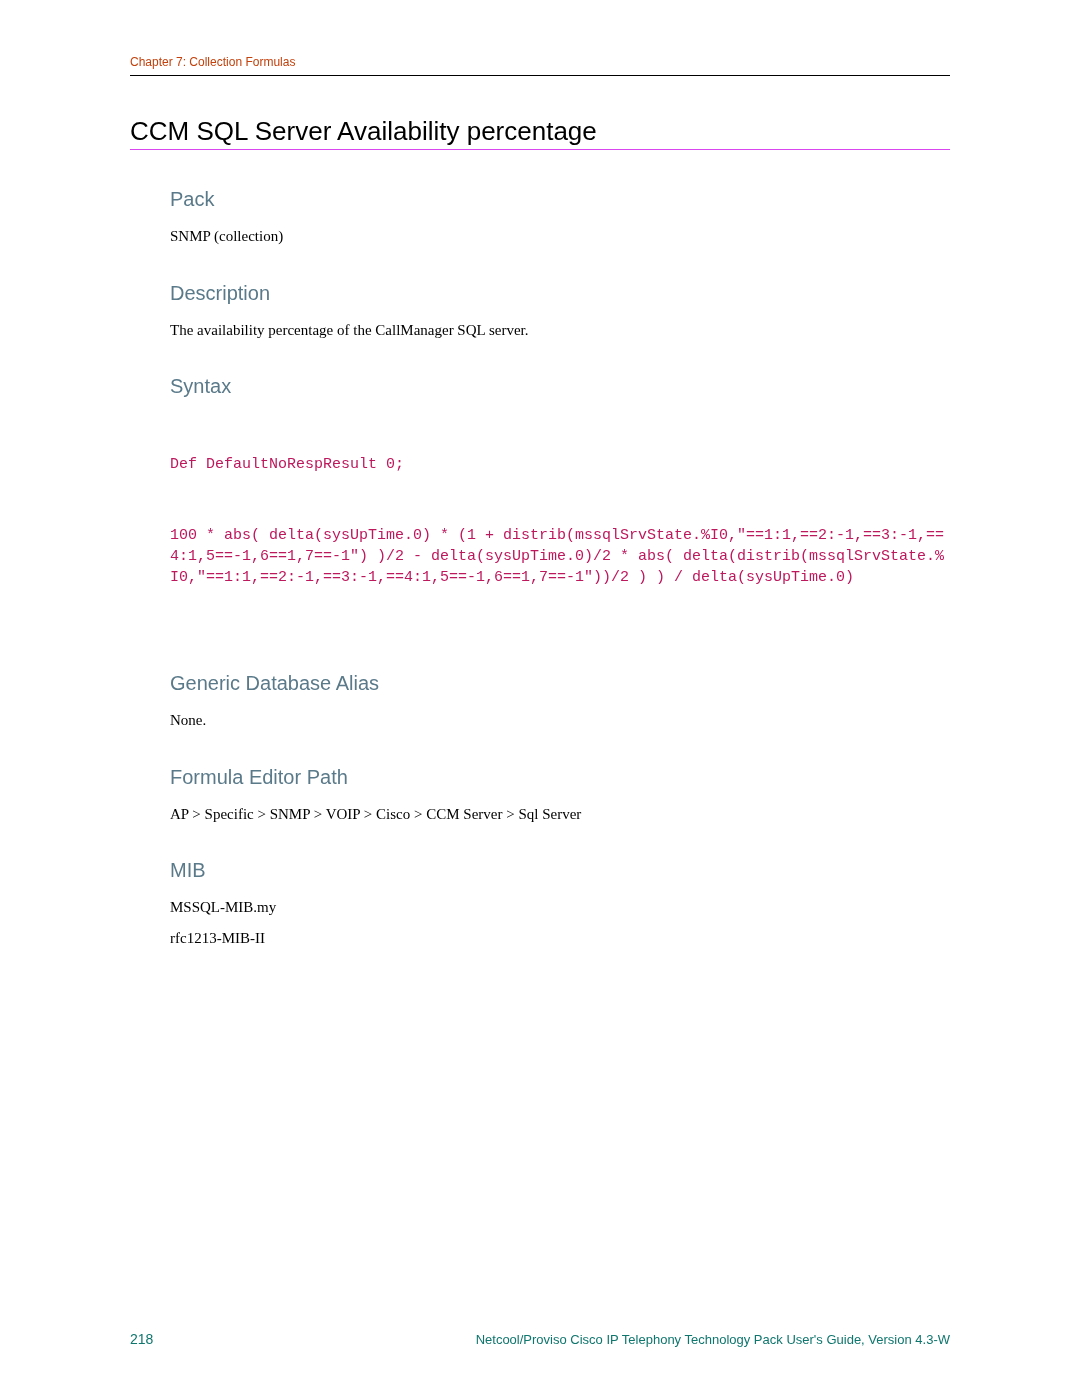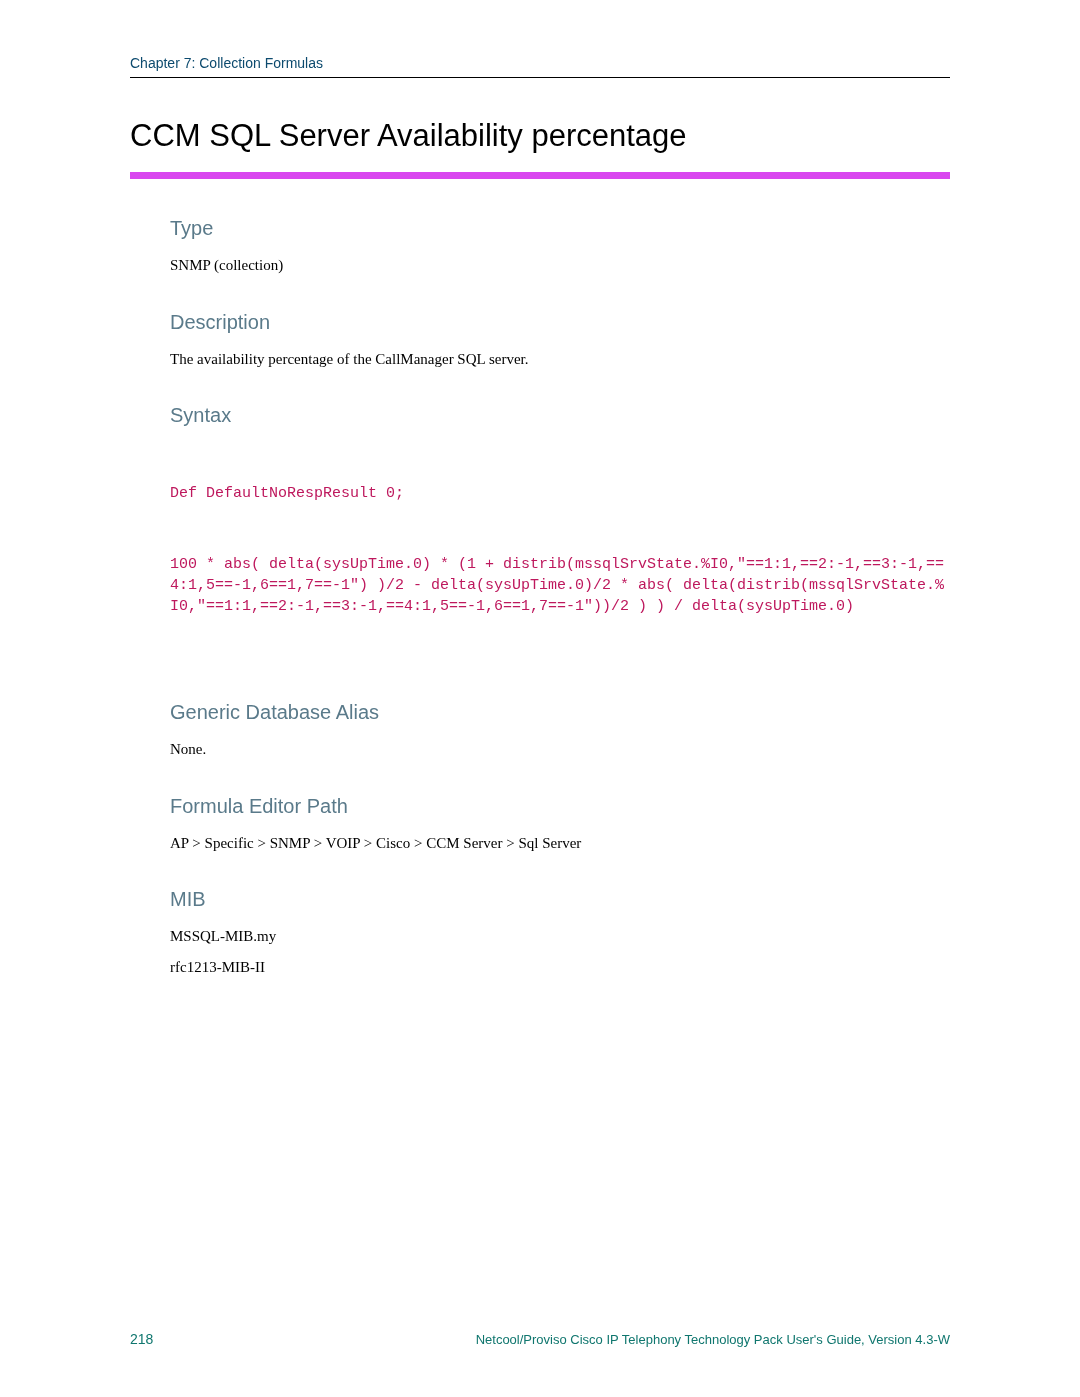--- a/index.html
+++ b/index.html
@@ -12,33 +12,33 @@
     height: 1397px;
     background: #ffffff;
     font-family: Georgia, 'Times New Roman', serif;
     position: relative;
   }
   .page {
     padding: 55px 130px 0 130px;
   }
   .header-line {
     font-family: Arial, Helvetica, sans-serif;
-    font-size: 14px;
-    color: #0c4a6e;
+    font-size: 12px;
+    color: #c2410c;
     border-bottom: 1px solid #000;
     padding-bottom: 6px;
     margin-bottom: 40px;
   }
   .main-title {
     font-family: Arial, Helvetica, sans-serif;
-    font-size: 31px;
+    font-size: 26px;
     font-weight: normal;
     color: #000;
-    border-bottom: 7px solid #d946ef;
-    padding-bottom: 18px;
+    border-bottom: 1px solid #d946ef;
+    padding-bottom: 2px;
     margin-bottom: 38px;
   }
   .section {
     margin-left: 40px;
     margin-bottom: 34px;
   }
   .section-heading {
     font-family: Arial, Helvetica, sans-serif;
     font-size: 20px;
     color: #5a7a8a;
@@ -86,21 +86,21 @@
 </head>
 <body>
 
 <div class="page">
 
   <div class="header-line">Chapter 7: Collection Formulas</div>
 
   <h1 class="main-title">CCM SQL Server Availability percentage</h1>
 
   <div class="section">
-    <h2 class="section-heading">Type</h2>
+    <h2 class="section-heading">Pack</h2>
     <p class="body-text">SNMP (collection)</p>
   </div>
 
   <div class="section">
     <h2 class="section-heading">Description</h2>
     <p class="body-text">The availability percentage of the CallManager SQL server.</p>
   </div>
 
   <div class="section">
     <h2 class="section-heading">Syntax</h2>

